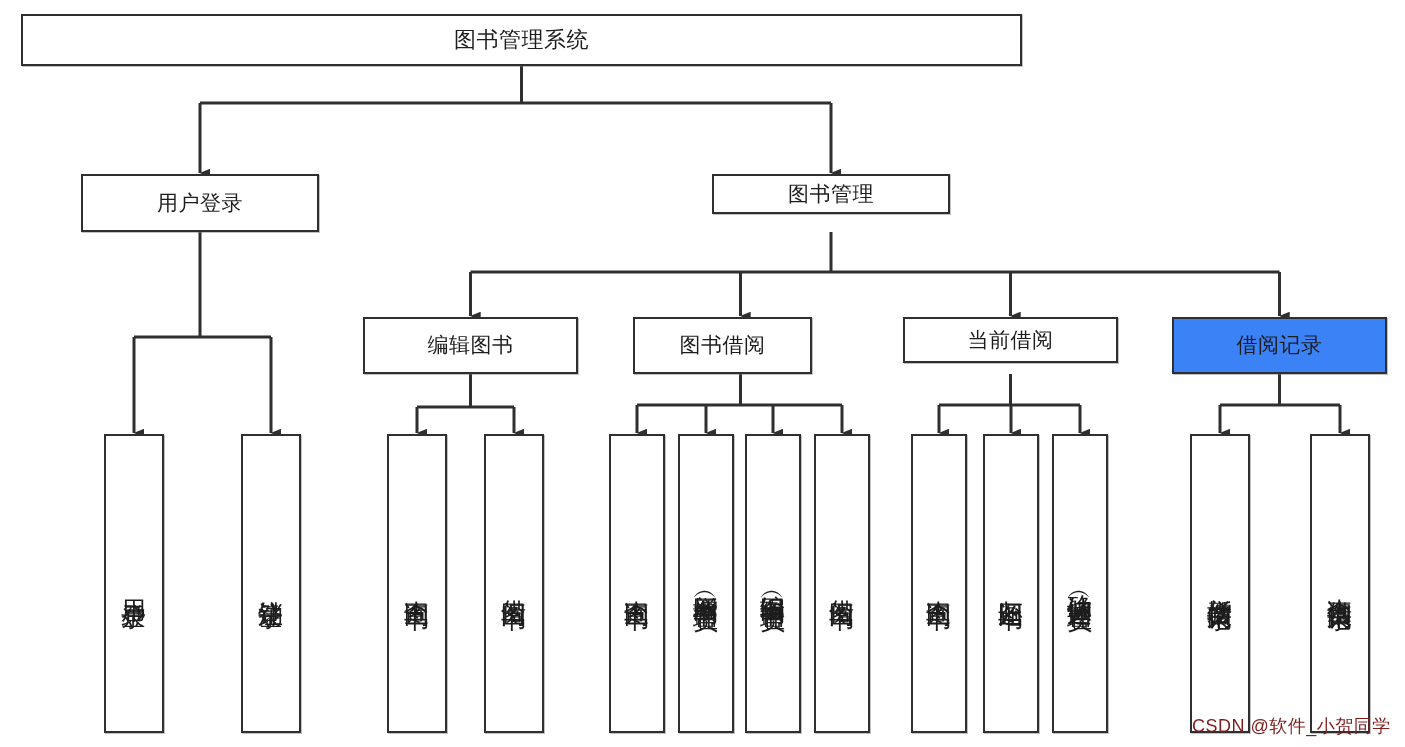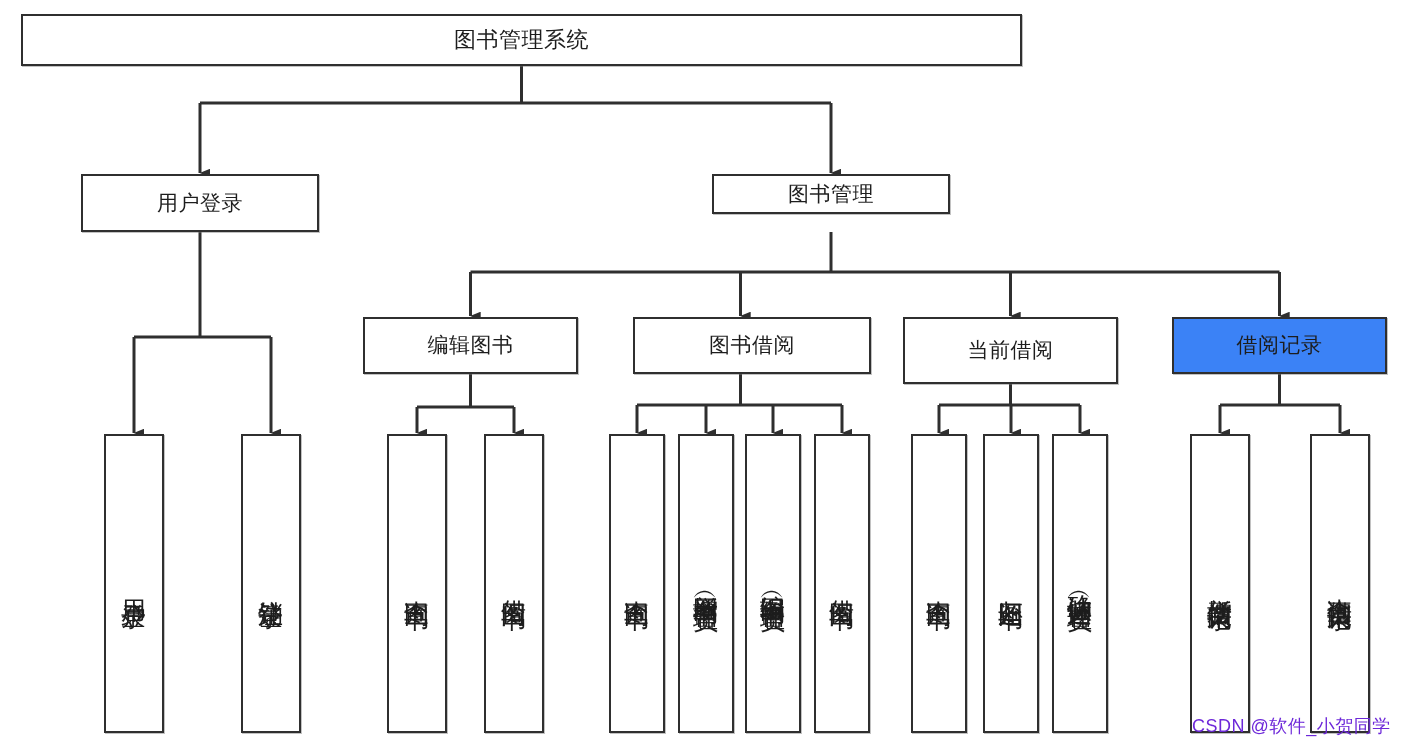--- a/index.html
+++ b/index.html
@@ -55,21 +55,21 @@
   .node.vertical .label {
     writing-mode: vertical-rl;
     text-orientation: upright;
     font-size: 25px;
     line-height: 1.12;
     letter-spacing: 2px;
     max-height: 280px;
   }
   .watermark {
     position: absolute;
-    color: #6d28d9;
+    color: #7f1d1d;
     font-size: 18px;
     letter-spacing: 0.5px;
     white-space: nowrap;
   }
 </style>
 </head>
 <body>
 
 <div id="canvas">
   <svg id="edges" viewBox="0 0 1405 747">
@@ -132,24 +132,24 @@
       </div>
       <div class="node horizontal" style="left: 81px; top: 174px; width: 238px; height: 58px; border-color: rgb(47, 47, 47); background: rgb(255, 255, 255);">
         <span class="label">用户登录</span>
       </div>
       <div class="node horizontal" style="left: 712px; top: 174px; width: 238px; height: 40px; border-color: rgb(47, 47, 47); background: rgb(255, 255, 255);">
         <span class="label">图书管理</span>
       </div>
       <div class="node horizontal" style="left: 363px; top: 317px; width: 215px; height: 57px; border-color: rgb(47, 47, 47); background: rgb(255, 255, 255);">
         <span class="label">编辑图书</span>
       </div>
-      <div class="node horizontal" style="left: 633px; top: 317px; width: 238px; height: 57px; border-color: rgb(47, 47, 47); background: rgb(255, 255, 255);">
+      <div class="node horizontal" style="left: 633px; top: 317px; width: 179px; height: 57px; border-color: rgb(47, 47, 47); background: rgb(255, 255, 255);">
         <span class="label">图书借阅</span>
       </div>
-      <div class="node horizontal" style="left: 903px; top: 317px; width: 215px; height: 67px; border-color: rgb(47, 47, 47); background: rgb(255, 255, 255);">
+      <div class="node horizontal" style="left: 903px; top: 317px; width: 215px; height: 46px; border-color: rgb(47, 47, 47); background: rgb(255, 255, 255);">
         <span class="label">当前借阅</span>
       </div>
       <div class="node horizontal" style="left: 1172px; top: 317px; width: 215px; height: 57px; border-color: rgb(47, 47, 47); background: #3b82f6;">
         <span class="label">借阅记录</span>
       </div>
       <div class="node vertical" style="left: 104px; top: 434px; width: 60px; height: 299px; border-color: rgb(47, 47, 47); background: rgb(255, 255, 255);">
         <span class="label">用户登录</span>
       </div>
       <div class="node vertical" style="left: 241px; top: 434px; width: 60px; height: 299px; border-color: rgb(47, 47, 47); background: rgb(255, 255, 255);">
         <span class="label">注销登录</span>

